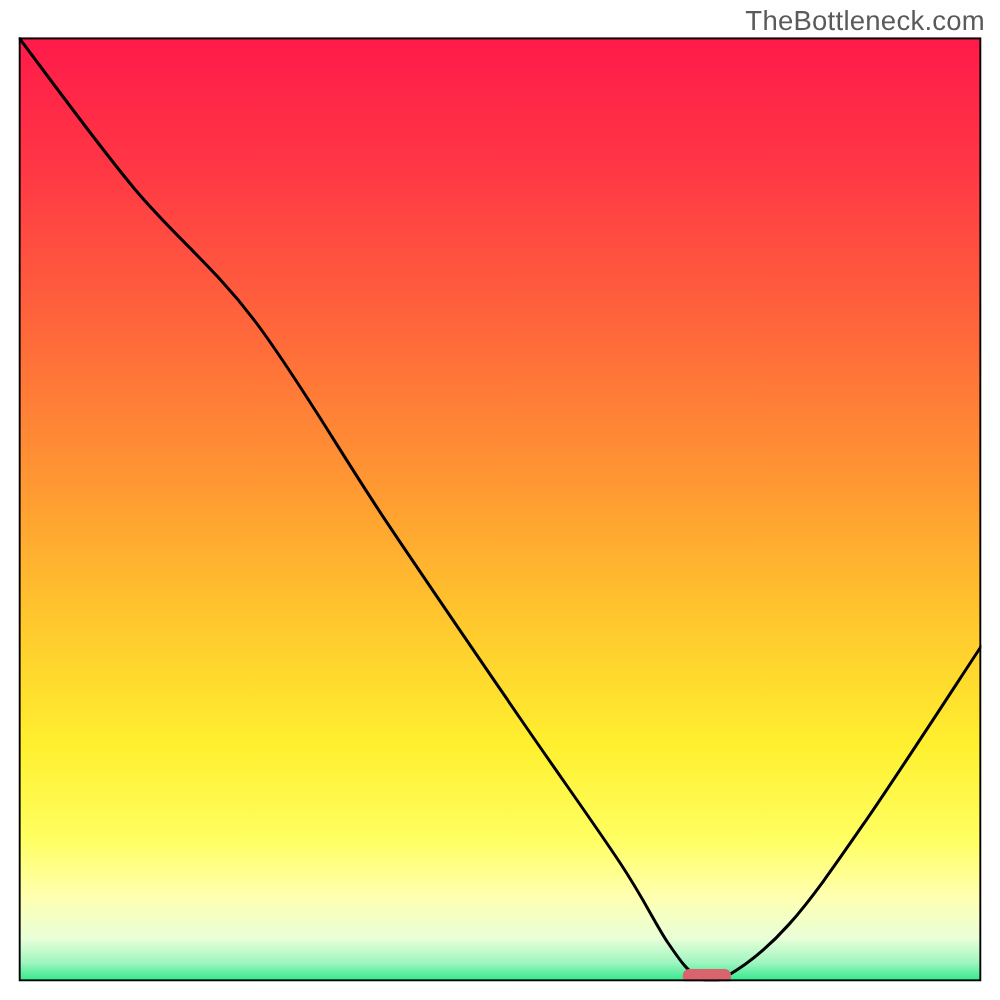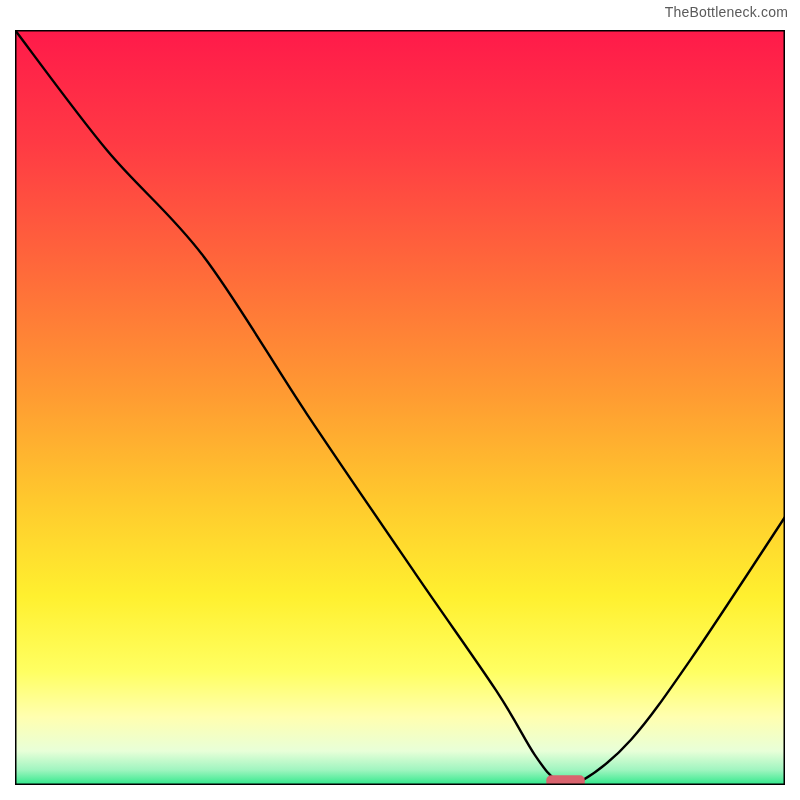--- a/index.html
+++ b/index.html
@@ -8,21 +8,21 @@
     background: #fff;
     width: 800px;
     height: 800px;
     position: relative;
     font-family: Arial, sans-serif;
   }
   .watermark {
     position: absolute;
     top: 4px;
     right: 12px;
-    font-size: 14px;
+    font-size: 22px;
     font-weight: 500;
     color: #5a5a5a;
     letter-spacing: 0.2px;
   }
   .plot {
     position: absolute;
     top: 30px;
     left: 15px;
     width: 770px;
     height: 755px;

